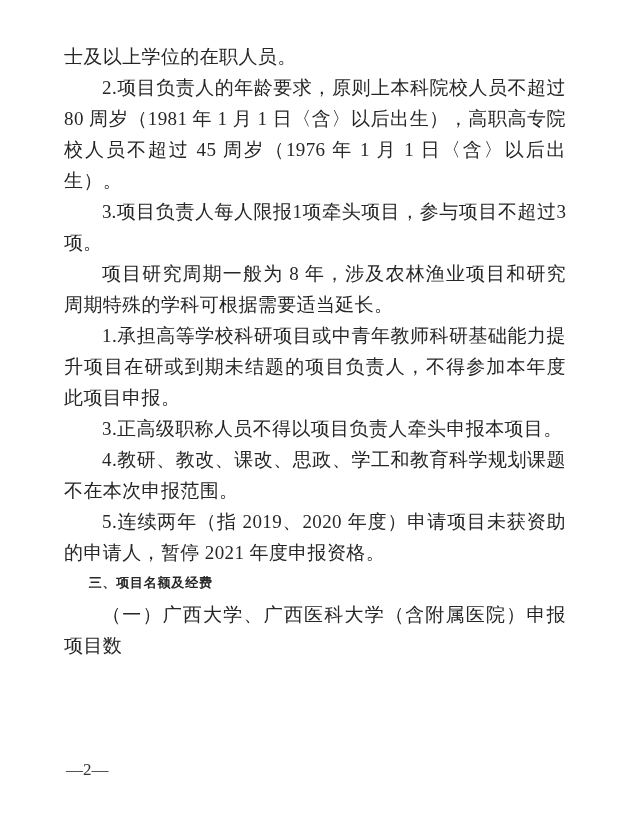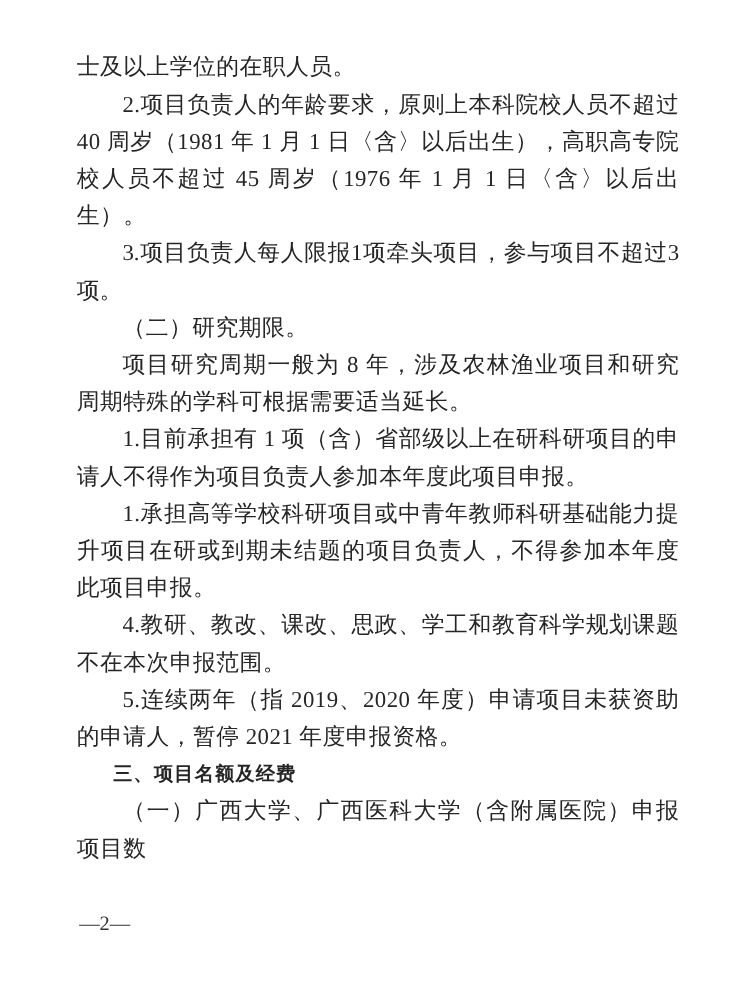--- a/index.html
+++ b/index.html
@@ -35,47 +35,46 @@
     padding: 0;
     text-indent: 2em;
   }
   .doc-content p.continuation {
     text-indent: 0;
   }
   .doc-content p.tight {
     letter-spacing: 0;
   }
   .doc-content p.heading-bold {
-    font-family: Liberation Sans, sans-serif;
+    font-family: Liberation Mono, monospace;
     font-weight: bold;
-    font-size: 16px;
+    font-size: 13px;
     letter-spacing: 0.06em;
     text-indent: 1.9em;
   }
   .page-number {
     position: absolute;
     left: 66px;
     top: 760px;
     font-size: 17px;
     letter-spacing: 0;
     color: #333333;
     font-family: "Liberation Serif", "DejaVu Serif", serif;
   }
 </style>
 </head>
 <body>
 
 <div class="doc-page">
   <div class="doc-content">
     <p class="continuation">士及以上学位的在职人员。</p>
-    <p>2.项目负责人的年龄要求，原则上本科院校人员不超过 40 周岁（1981 年 1 月 1 日〈含〉以后出生），高职高专院校人员不超过 45 周岁（1976 年 1 月 1 日〈含〉以后出生）。</p>
+    <p>2.项目负责人的年龄要求，原则上本科院校人员不超过 80 周岁（1981 年 1 月 1 日〈含〉以后出生），高职高专院校人员不超过 45 周岁（1976 年 1 月 1 日〈含〉以后出生）。</p>
     <p class="tight">3.项目负责人每人限报1项牵头项目，参与项目不超过3项。</p>
-    <p>（二）研究期限。</p>
     <p>项目研究周期一般为 8 年，涉及农林渔业项目和研究周期特殊的学科可根据需要适当延长。</p>
-    <p>1.目前承担有 1 项（含）省部级以上在研科研项目的申请人不得作为项目负责人参加本年度此项目申报。</p>
     <p>1.承担高等学校科研项目或中青年教师科研基础能力提升项目在研或到期未结题的项目负责人，不得参加本年度此项目申报。</p>
+    <p>3.正高级职称人员不得以项目负责人牵头申报本项目。</p>
     <p>4.教研、教改、课改、思政、学工和教育科学规划课题不在本次申报范围。</p>
     <p>5.连续两年（指 2019、2020 年度）申请项目未获资助的申请人，暂停 2021 年度申报资格。</p>
     <p class="heading-bold">三、项目名额及经费</p>
     <p>（一）广西大学、广西医科大学（含附属医院）申报项目数</p>
   </div>
   <div class="page-number">—2—</div>
 </div>
 
 </body></html>

